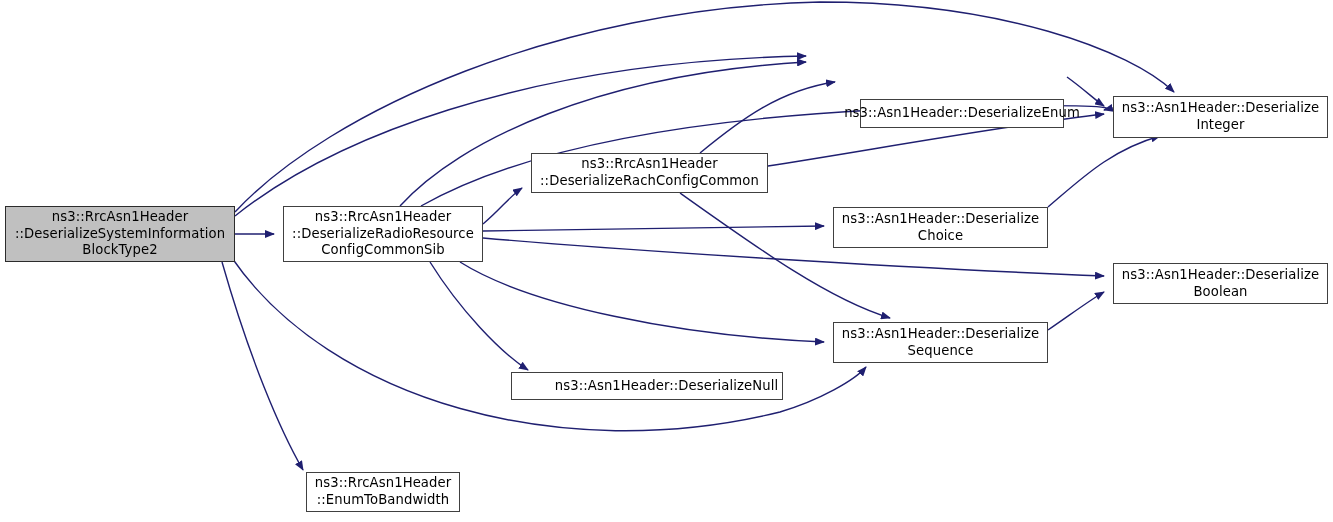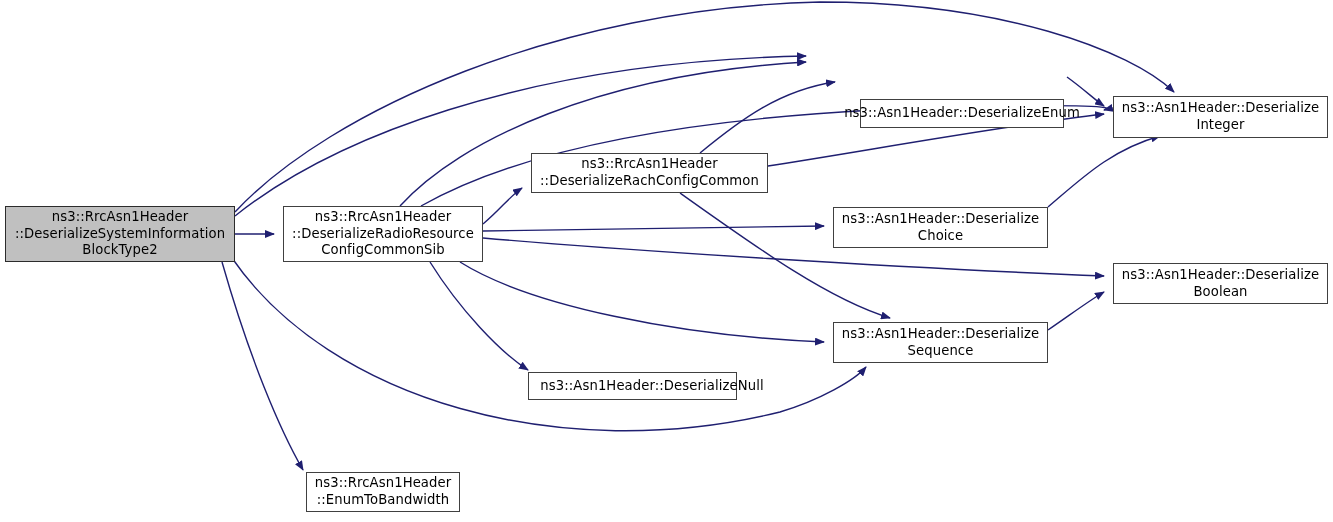--- a/index.html
+++ b/index.html
@@ -72,17 +72,17 @@
 ::DeserializeRachConfigCommon</div>
       <div class="node" style="left: 860px; top: 51px; width: 204px; height: 29px; margin-top: 48px;">ns3::Asn1Header::DeserializeEnum</div>
       <div class="node" style="left: 1113px; top: 96px; width: 215px; height: 42px;">ns3::Asn1Header::Deserialize
 Integer</div>
       <div class="node" style="left: 833px; top: 207px; width: 215px; height: 41px;">ns3::Asn1Header::Deserialize
 Choice</div>
       <div class="node" style="left: 1113px; top: 263px; width: 215px; height: 41px;">ns3::Asn1Header::Deserialize
 Boolean</div>
       <div class="node" style="left: 833px; top: 322px; width: 215px; height: 41px;">ns3::Asn1Header::Deserialize
 Sequence</div>
-      <div class="node" style="left: 528px; top: 372px; width: 209px; height: 28px; padding-left: 39px;">ns3::Asn1Header::DeserializeNull</div>
+      <div class="node" style="left: 511px; top: 372px; width: 272px; height: 28px; padding-left: 39px;">ns3::Asn1Header::DeserializeNull</div>
       <div class="node" style="left: 306px; top: 472px; width: 154px; height: 40px;">ns3::RrcAsn1Header
 ::EnumToBandwidth</div>
     </div>
 </div>
 
 </body></html>

